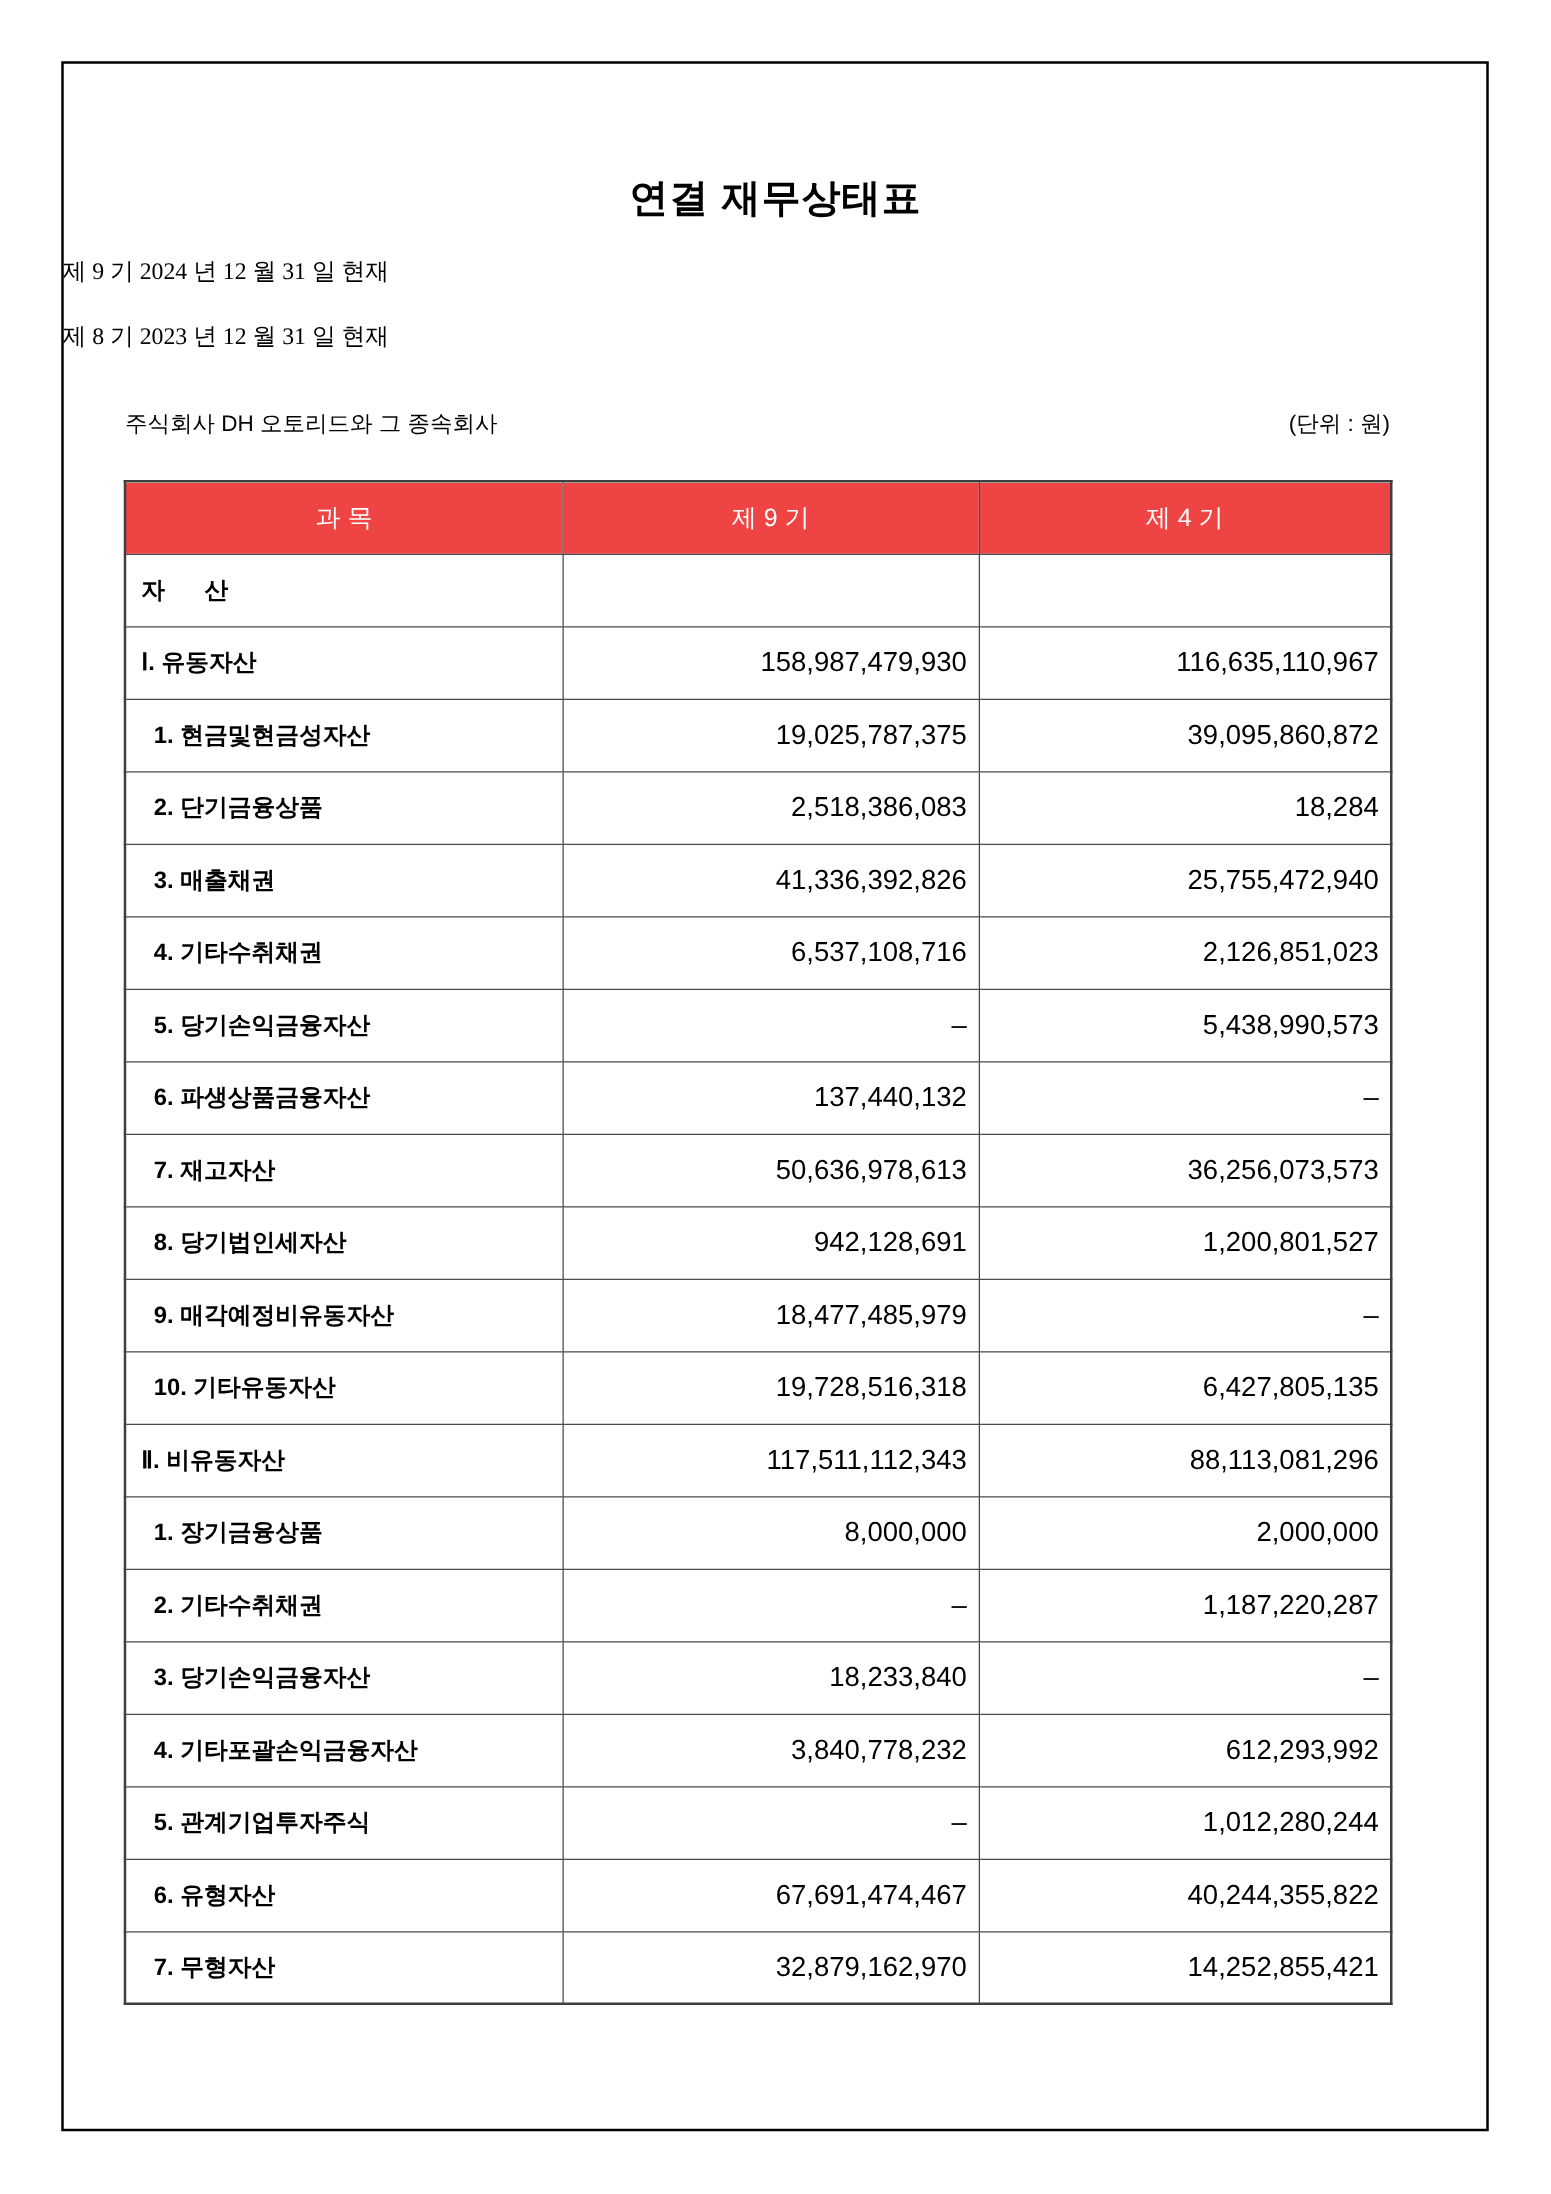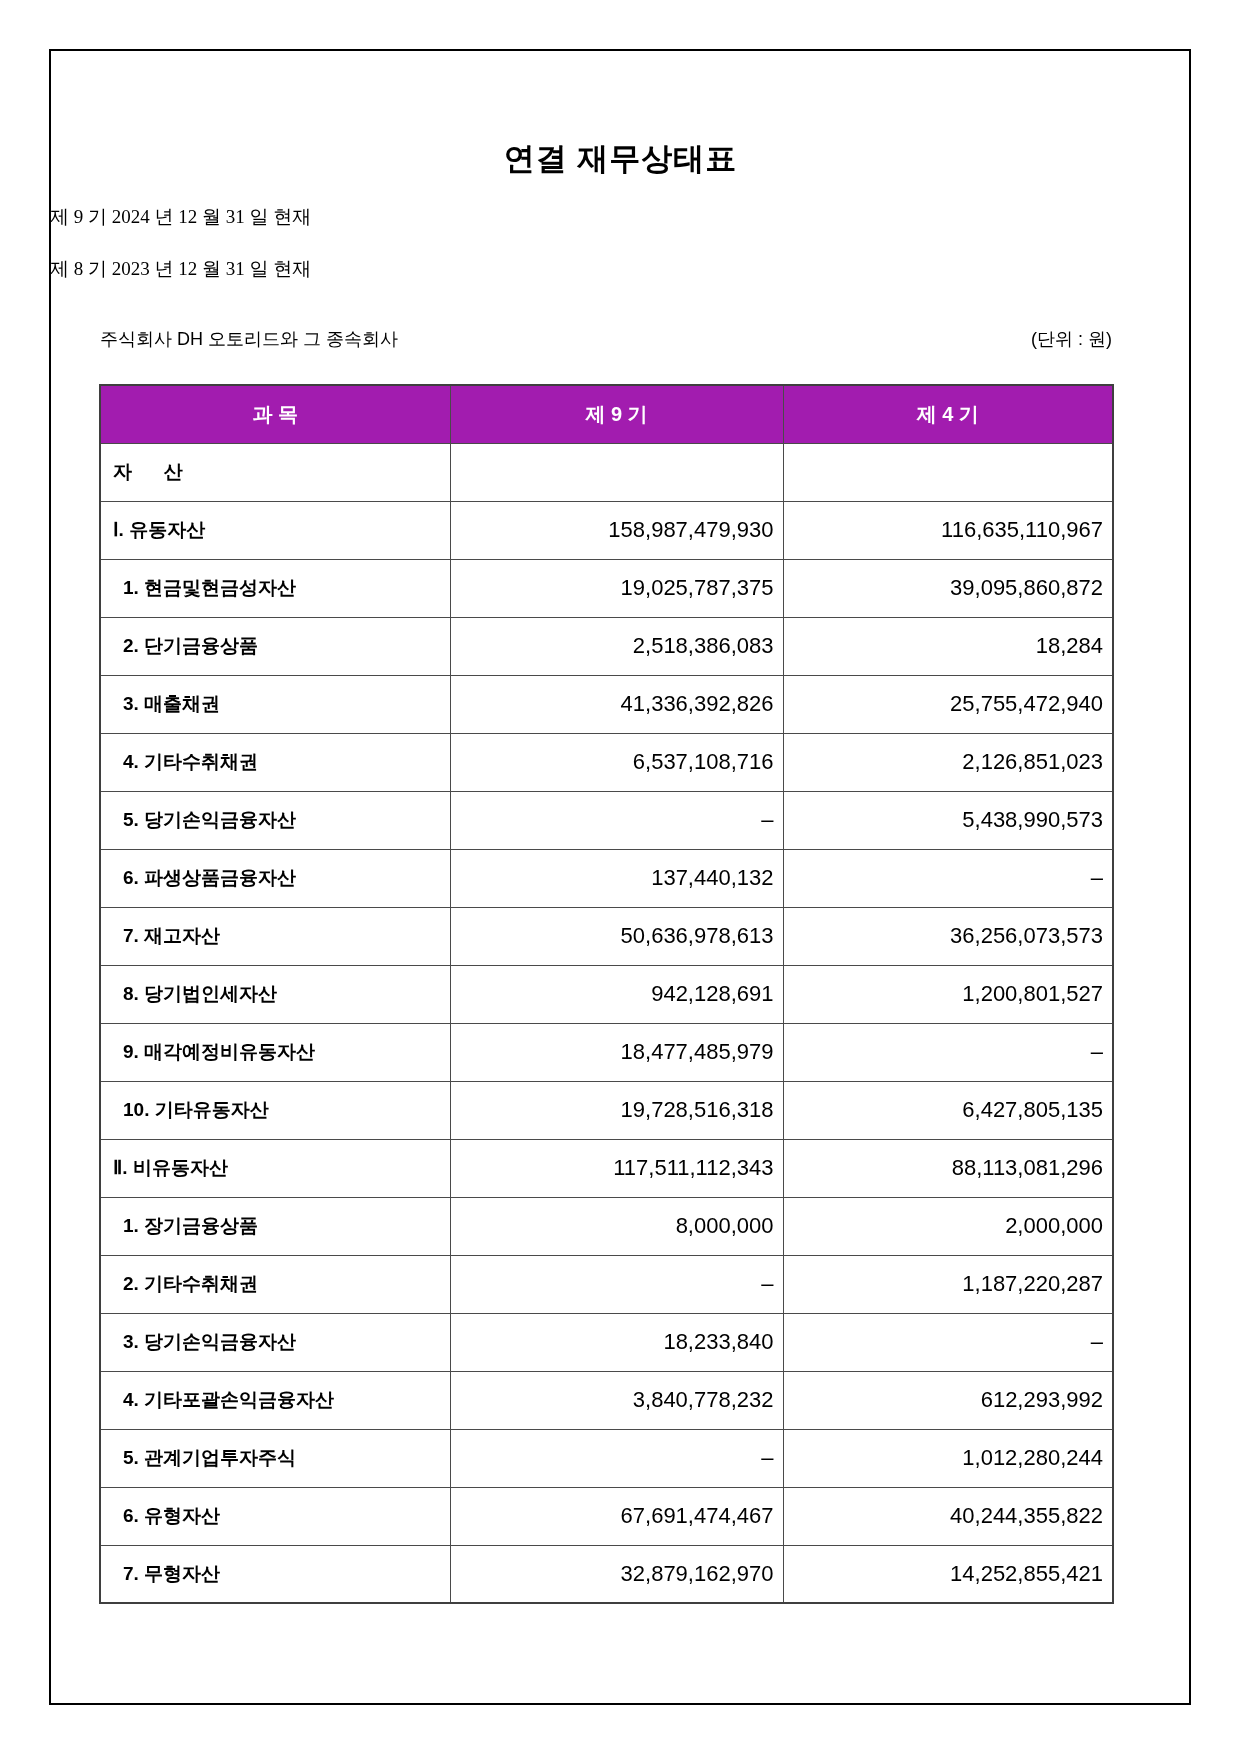--- a/index.html
+++ b/index.html
@@ -66,23 +66,23 @@
     table-layout: fixed;
     border: 2px solid #3f3f3f;
   }
   table.fs-table th, table.fs-table td {
     border: 1px solid #4a4a4a;
     height: 58px;
     box-sizing: border-box;
     overflow: hidden;
   }
   table.fs-table th {
-    background: #a21caf;
+    background: #ef4444;
     color: #ffffff;
-    font-weight: 700;
+    font-weight: 400;
     font-size: 20px;
     text-align: center;
   }
   td.label {
     text-align: left;
     font-size: 19px;
     padding-left: 12px;
     white-space: pre;
     color: #000000;
     font-weight: bold;

